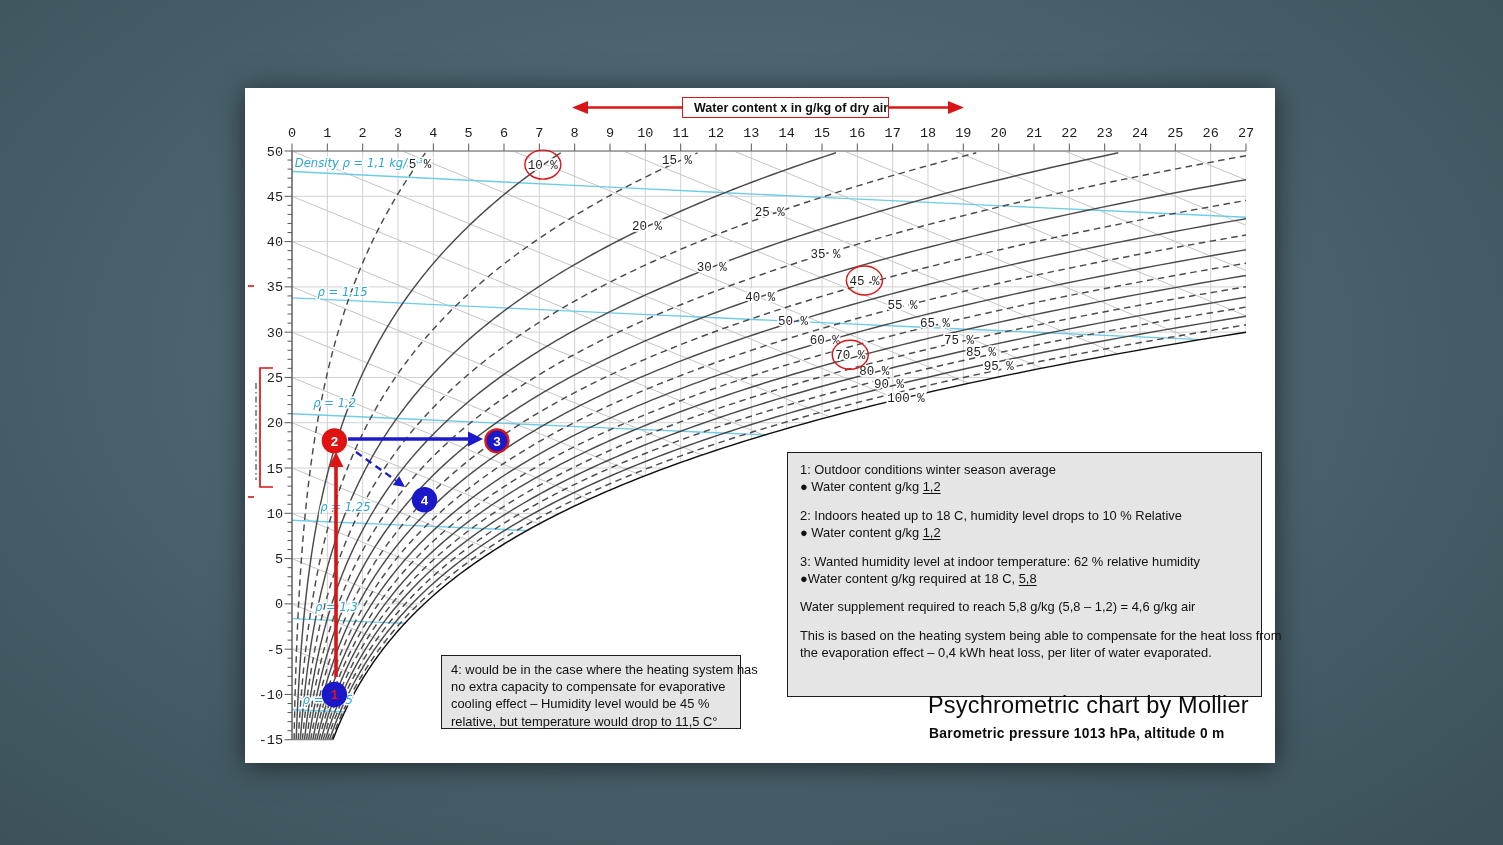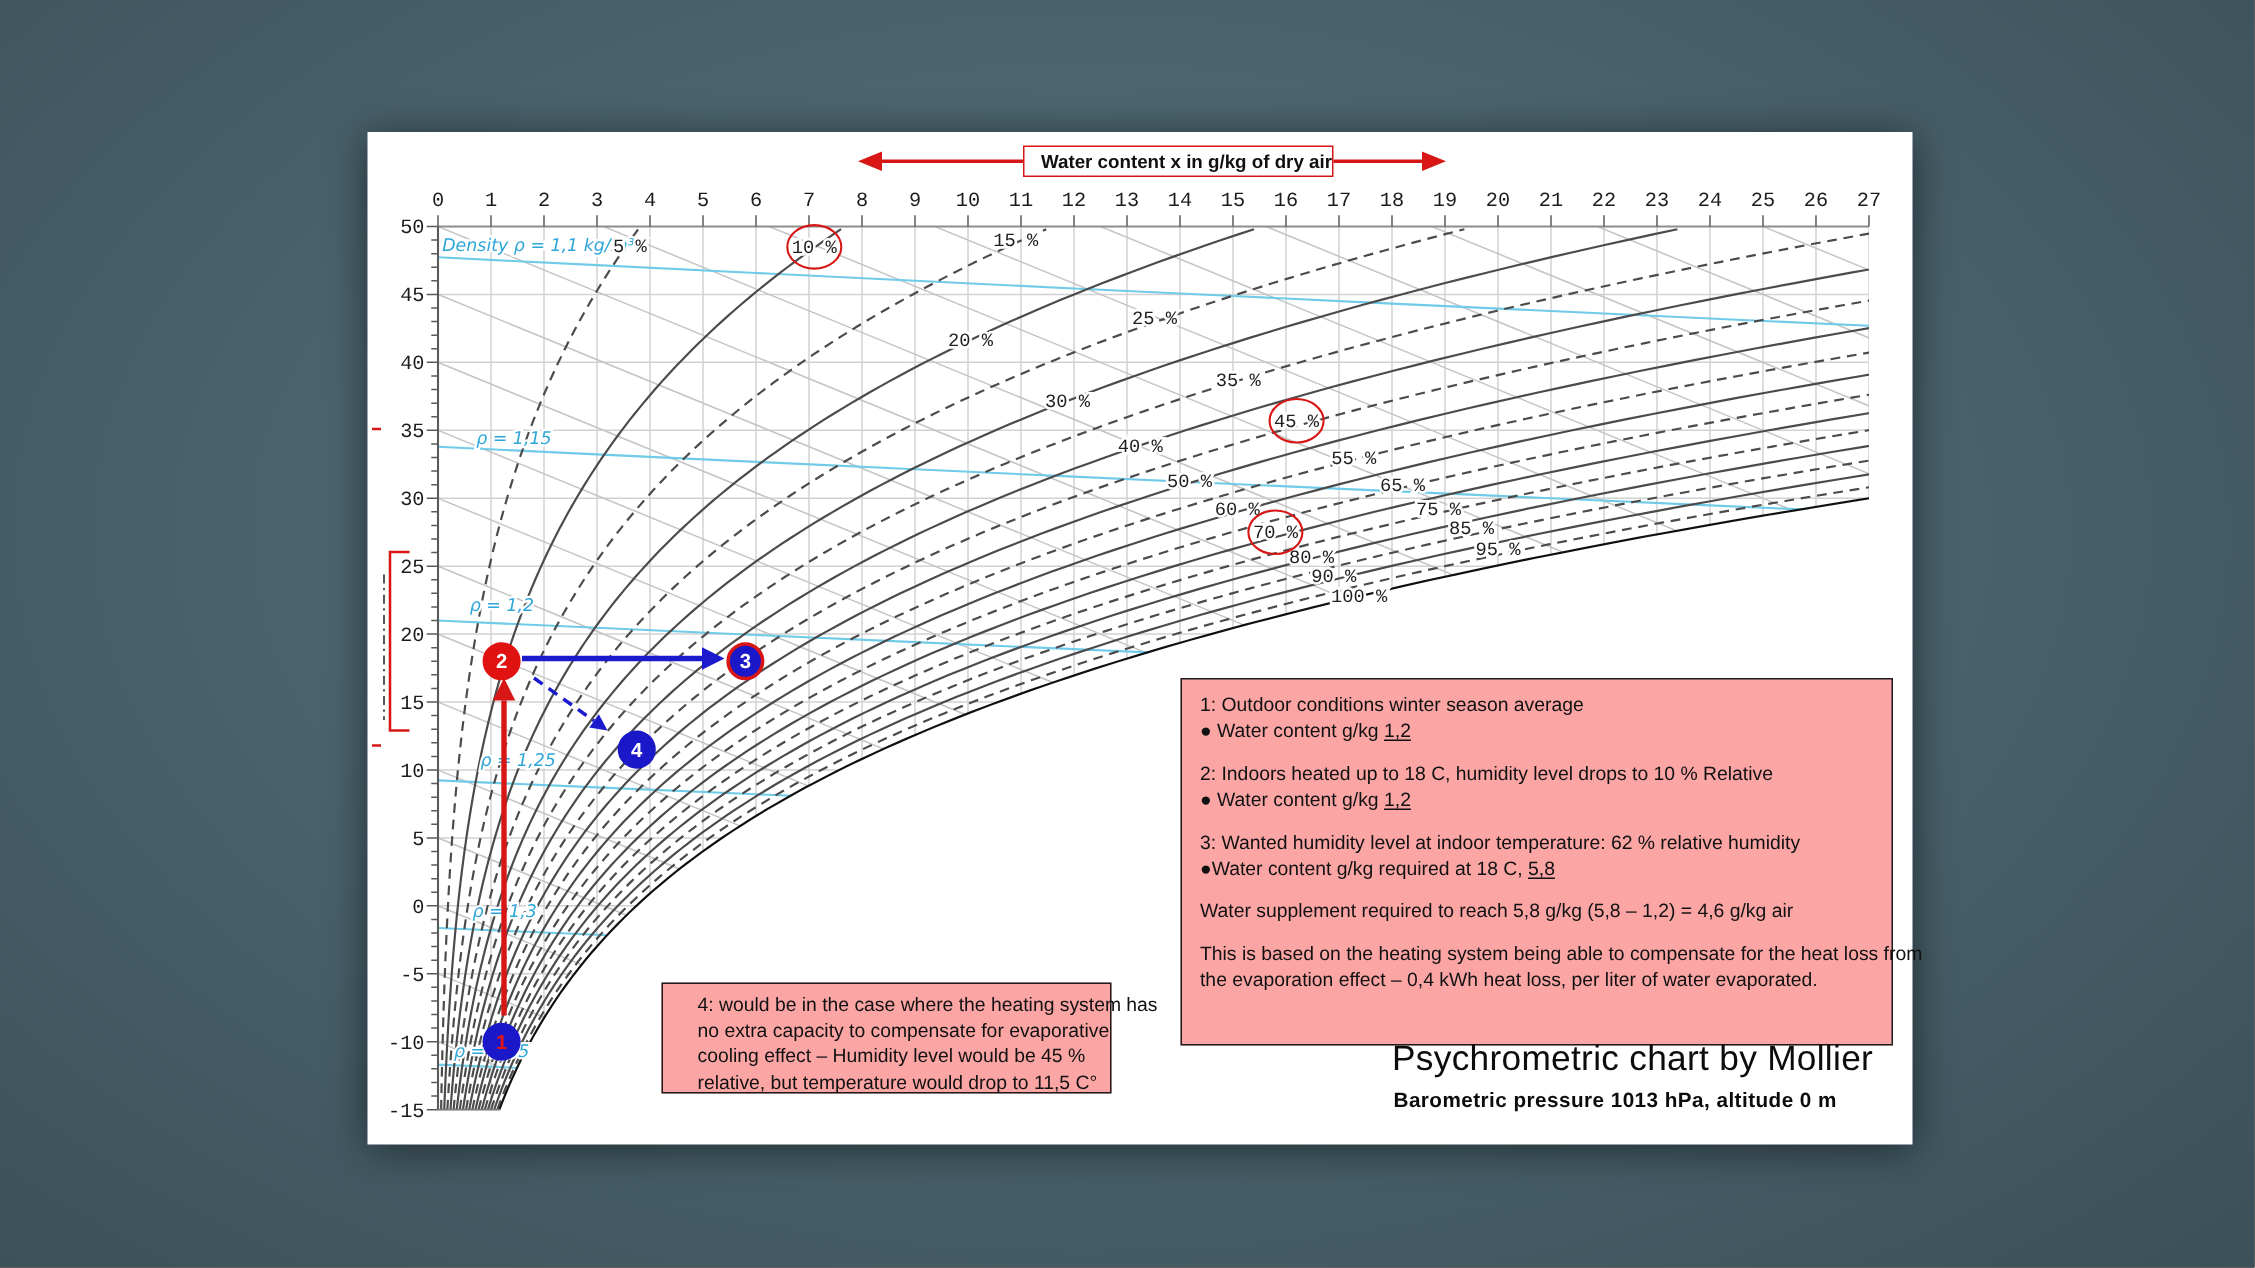--- a/index.html
+++ b/index.html
@@ -5,24 +5,24 @@
   html,body{margin:0;padding:0;background:#333;}
   .stage{position:relative;width:1503px;height:845px;overflow:hidden;
     background:radial-gradient(ellipse at 48% 42%, #577079 0%, #4b646e 45%, #3b5059 100%);
     font-family:"Liberation Sans",sans-serif;}
   .chart-box{position:absolute;left:245px;top:88px;width:1030px;height:675px;background:#ffffff;
     box-shadow:0 3px 26px rgba(0,0,0,.55);}
   .chart-box svg{position:absolute;left:0;top:0;}
   .header-label{position:absolute;left:422px;top:9px;width:207px;height:21px;background:#fff;
     border:1.7px solid #d81616;box-sizing:border-box;display:flex;align-items:center;justify-content:flex-end;
     font-weight:bold;font-size:12.5px;color:#101010;white-space:nowrap;margin-left:15px;}
-  .note-box{position:absolute;background:#fca5a5;border:1.6px solid #1c1c1c;color:#111;
+  .note-box{position:absolute;background:#e5e5e5;border:1.6px solid #1c1c1c;color:#111;
     box-sizing:border-box;font-size:12.9px;}
   .note-a{left:542px;top:364px;width:475px;height:245px;padding:8px 12px;line-height:17.4px;}
-  .note-b{left:196px;top:567px;width:300px;height:74px;padding:5px 23px;line-height:17.2px;}
+  .note-b{left:196px;top:567px;width:300px;height:74px;padding:5px 9px;line-height:17.2px;}
   .note-line{white-space:nowrap;}
   .blank-line{height:11px;}
   .u{text-decoration:underline;text-underline-offset:2px;}
   .main-title{position:absolute;left:683px;top:604px;font-size:23.5px;font-weight:normal;color:#0c0c0c;
     white-space:nowrap;letter-spacing:.2px;}
   .sub-title{position:absolute;left:684px;top:638px;font-size:13.8px;font-weight:bold;color:#0c0c0c;
     white-space:nowrap;letter-spacing:.3px;}
 </style>
 </head>
 <body>

